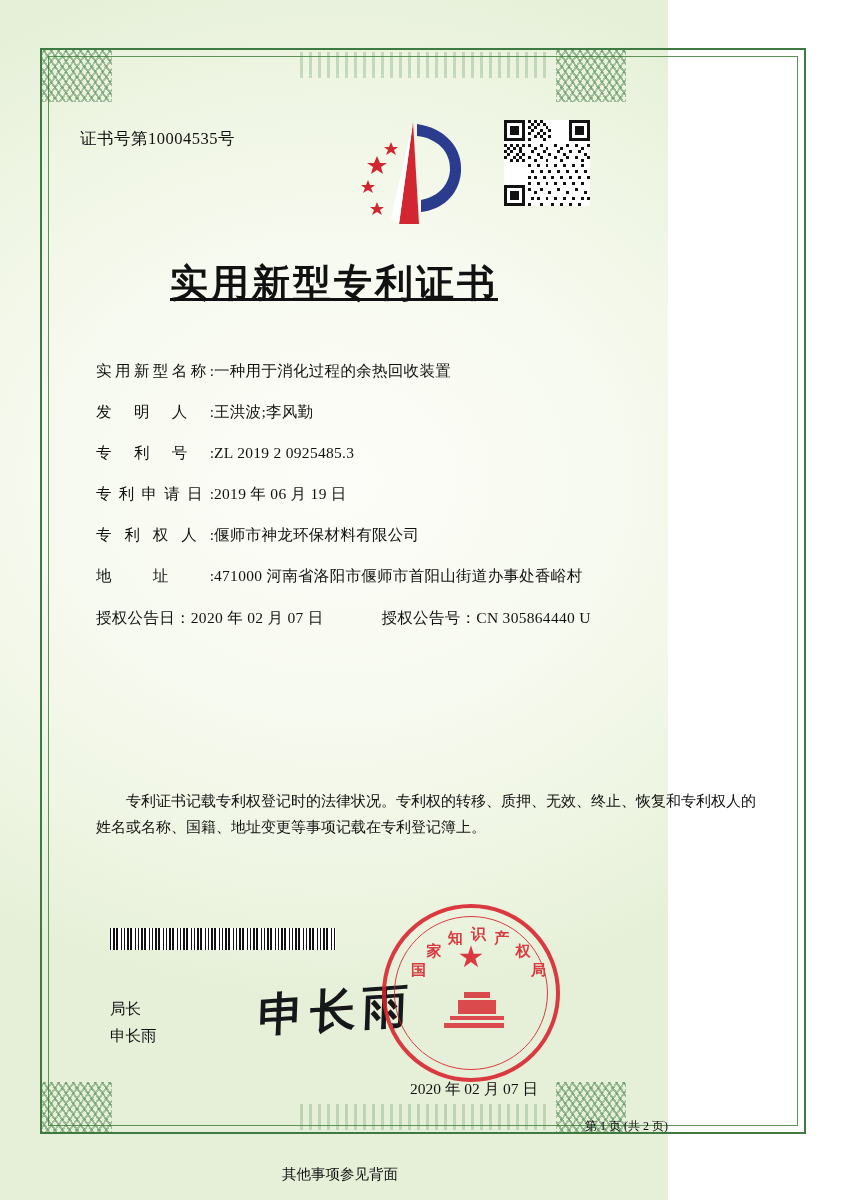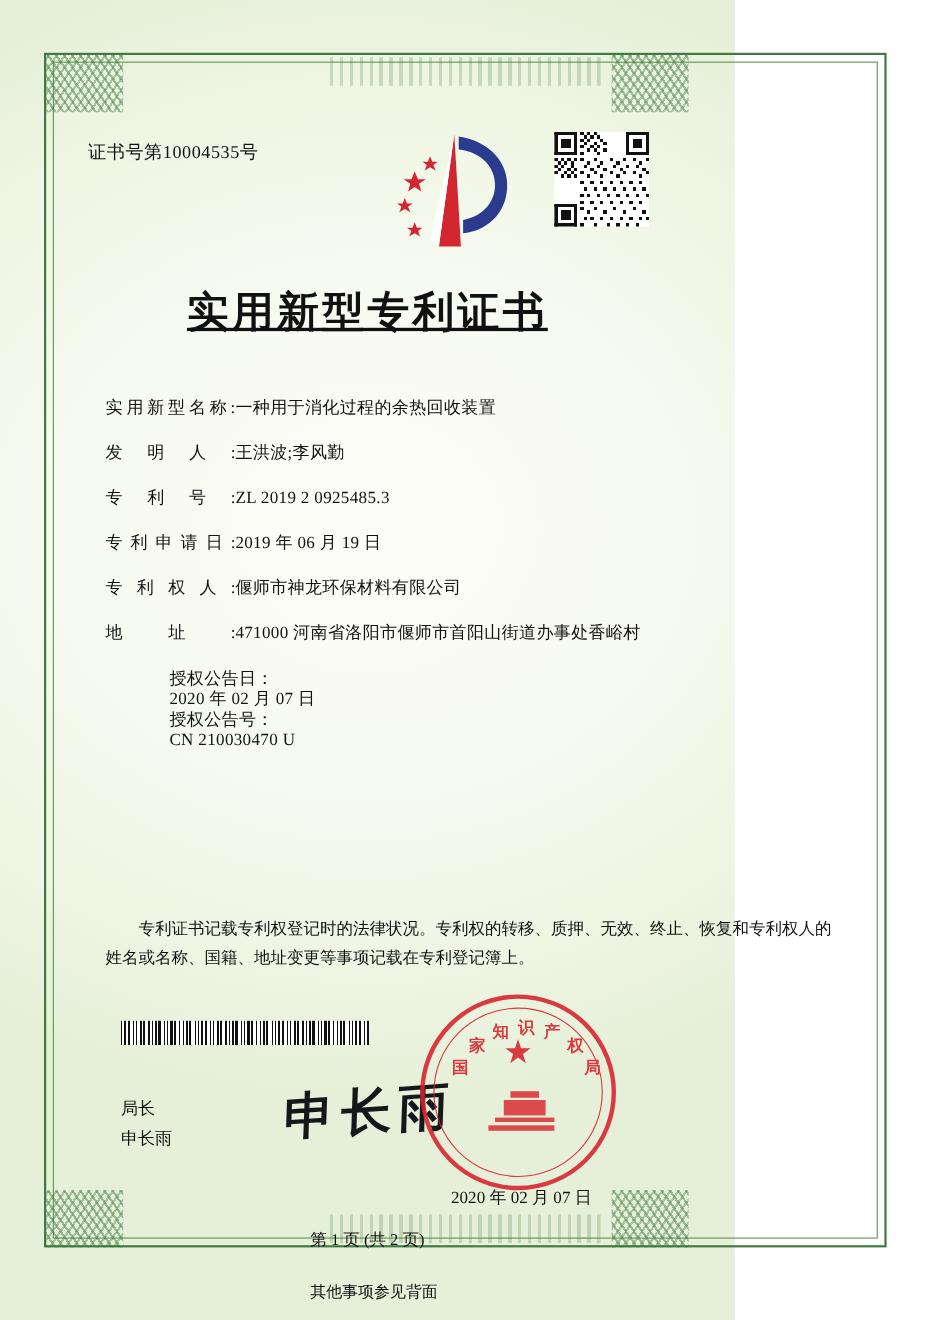--- a/index.html
+++ b/index.html
@@ -117,40 +117,40 @@
     flex: 0 0 118px;
     display: flex;
     justify-content: space-between;
     color: #111;
     letter-spacing: 0px;
   }
   .fvalue {
     color: #111;
     letter-spacing: .3px;
   }
-  .frow.double { margin-bottom: 22px; flex-direction: column; }
+  .frow.double { margin-bottom: 22px; }
   .sec-label {
     margin-left: 58px;
     display: inline-flex;
     flex: 0 0 auto;
     font-family: Liberation Serif, serif;
   }
 
   
   .para {
     position: absolute;
     left: 96px;
     width: 660px;
     font-size: 15px;
     line-height: 26px;
     text-align: justify;
     color: #111;
   }
   .para.p1 { top: 708px; }
-  .para.p2 { top: 788px; margin-top: 44px; }
+  .para.p2 { top: 788px; }
   .indent { text-indent: 2em; display: block; }
 
   
   .barcode {
     position: absolute;
     left: 110px; top: 928px;
     width: 226px; height: 22px;
     background: repeating-linear-gradient(90deg,
       #111 0 1px, #fff 1px 3px, #111 3px 5px, #fff 5px 6px,
       #111 6px 8px, #fff 8px 11px, #111 11px 12px, #fff 12px 14px);
@@ -229,22 +229,22 @@
     text-align: center;
     font-size: 15.5px;
     color: #111;
   }
 
   
   .page-num {
     position: absolute;
     left: 0; right: 0;
     top: 1118px;
-    text-align: center;
-    font-size: 15px;
+    text-align: right;
+    font-size: 12px;
     color: #111;
   }
   .back-note {
     position: absolute;
     left: 12px; right: 0;
     top: 1165px;
     text-align: center;
     font-size: 14.5px;
     color: #111;
   }
@@ -487,21 +487,21 @@
           <span>址</span>
           <span>:</span>
       </div>
       <div class="fvalue">471000 河南省洛阳市偃师市首阳山街道办事处香峪村</div>
     </div>
 
     <div class="frow double">
       <div class="fvalue">授权公告日：</div>
       <div class="fvalue">2020 年 02 月 07 日</div>
       <div class="fvalue sec-label">授权公告号：</div>
-      <div class="fvalue">CN 210030470 U</div>
+      <div class="fvalue">CN 305864440 U</div>
     </div>
 
   </div>
 
   <div class="para p2">
     <span class="indent">专利证书记载专利权登记时的法律状况。专利权的转移、质押、无效、终止、恢复和专利权人的姓名或名称、国籍、地址变更等事项记载在专利登记簿上。</span>
   </div>
 
   <div class="barcode"></div>
 

